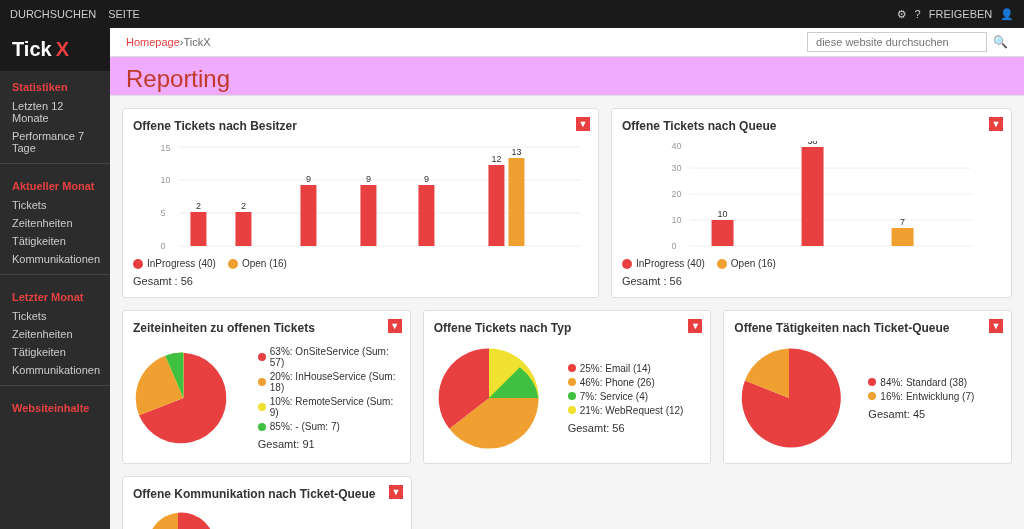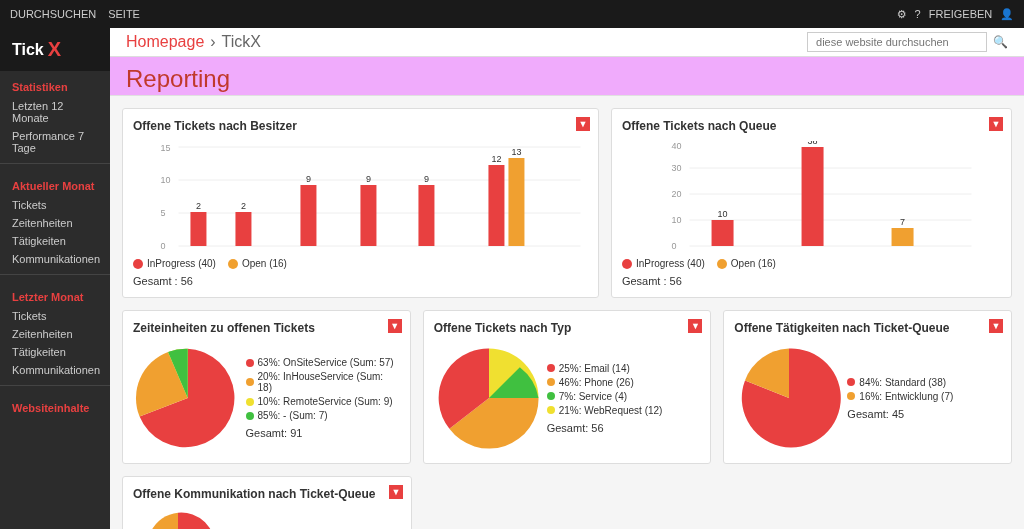--- a/index.html
+++ b/index.html
@@ -33,21 +33,21 @@
       padding: 0;
       overflow-y: auto;
     }
     #logo-area {
       background: #1a1a1a;
       padding: 10px 12px;
       display: flex;
       align-items: center;
       gap: 4px;
     }
-    .logo-tick { font-size: 16px; font-weight: bold; color: #fff; text-align: center; }
+    .logo-tick { font-size: 20px; font-weight: bold; color: #fff; text-align: center; }
     .logo-x { color: #e84040; font-size: 20px; font-weight: bold; }
     .sidebar-section-title {
       color: #e84040;
       font-size: 11px;
       font-weight: bold;
       padding: 10px 12px 4px 12px;
       text-transform: none;
     }
     .sidebar-item {
       padding: 3px 12px;
@@ -68,21 +68,21 @@
 
     
     #content-header {
       background: #fff;
       border-bottom: 1px solid #ddd;
       padding: 4px 16px;
       display: flex;
       align-items: center;
       justify-content: space-between;
     }
-    .breadcrumb { font-size: 16px; color: #666; display: flex; gap: 6px; }
+    .breadcrumb { font-size: 11px; color: #666; display: flex; gap: 0; }
     .breadcrumb a { color: #e84040; text-decoration: none; }
     #search-area { display: flex; align-items: center; gap: 6px; }
     #search-input {
       border: 1px solid #ccc;
       padding: 3px 8px;
       font-size: 11px;
       width: 180px;
       color: #999;
     }
 
@@ -134,21 +134,21 @@
       font-size: 9px;
       cursor: pointer;
     }
 
     
     .chart-legend { display: flex; gap: 12px; font-size: 10px; margin-top: 4px; }
     .legend-item { display: flex; align-items: center; gap: 4px; }
     .legend-dot { width: 10px; height: 10px; border-radius: 50%; }
 
     
-    .pie-container { display: flex; align-items: center; gap: 3px; }
+    .pie-container { display: flex; align-items: center; gap: 24px; }
     .pie-legend { font-size: 10px; }
     .pie-legend-item { display: flex; align-items: center; gap: 4px; margin-bottom: 3px; }
     .pie-dot { width: 8px; height: 8px; border-radius: 50%; flex-shrink: 0; }
   </style>
 </head>
 <body>
 
 <div id="topbar">
   <div id="topbar-left">
     <span>DURCHSUCHEN</span>

